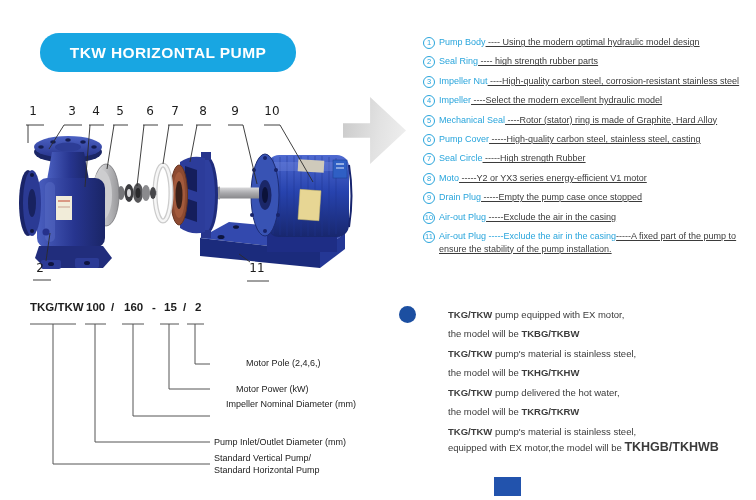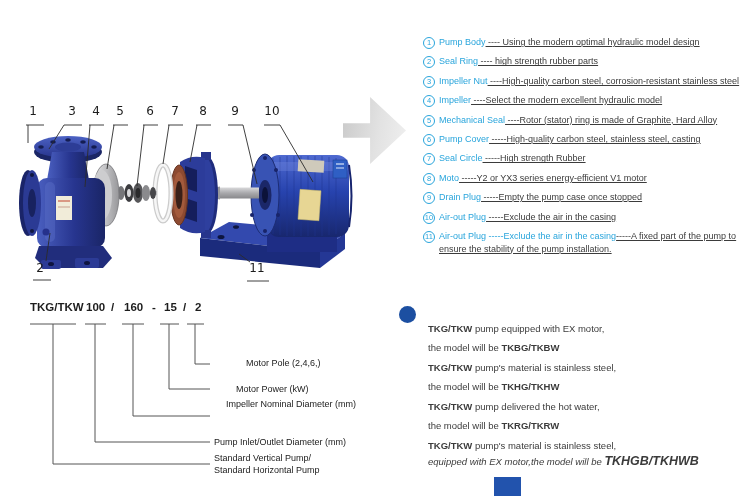--- a/index.html
+++ b/index.html
@@ -24,30 +24,33 @@
         box-sizing:content-box;}
   .pname{color:var(--accent,#29a5dc);}
   .pdesc{color:var(--ink,#3b3b3b);text-decoration:underline;}
   
   .mseg{position:absolute;top:301px;font-weight:bold;font-size:11.5px;color:#1d1d1d;}
   .mlabel{position:absolute;left:214px;font-size:9px;line-height:12px;color:#222;}
   svg.overlay{position:absolute;}
   
   #bullet{position:absolute;left:399px;top:306px;width:17px;height:17px;border-radius:50%;
           background:var(--bullet,#1c4fa1);}
-  .exline{position:absolute;left:428px;font-size:9.5px;color:var(--ink,#3b3b3b);white-space:nowrap;margin-top:14px;}
+  .exline{position:absolute;left:448px;font-size:9.5px;color:var(--ink,#3b3b3b);white-space:nowrap;}
   .exbold{font-weight:bold;}
   .exbig{font-weight:bold;font-size:12.5px;}
   #fsq{position:absolute;left:494px;top:477px;width:27px;height:19px;background:var(--fsq,#2253ad);}
 </style>
 </head>
 <body>
 
 <div id="stage">
 
+  <div class="banner">
+    <span>TKW HORIZONTAL PUMP</span>
+  </div>
 
   <div class="arrow"></div>
 
   <svg class="overlay" style="left:15px;top:100px;" width="345" height="195" viewBox="15 100 345 195">
     <defs>
       <linearGradient id="gBody" x1="0" y1="0" x2="1" y2="0">
         <stop offset="0" stop-color="#4a5fc0"></stop>
           <stop offset=".55" stop-color="#27358f"></stop>
           <stop offset="1" stop-color="#1a2566"></stop>
       </linearGradient>
@@ -266,18 +269,18 @@
       </div>
     </div>
   <div id="exnotes">
       <div class="exline" style="top: 309px;"><span class="exbold">TKG/TKW </span><span>pump equipped with EX motor,</span></div>
       <div class="exline" style="top: 328px;"><span>the model will be </span><span class="exbold">TKBG/TKBW</span></div>
       <div class="exline" style="top: 348px;"><span class="exbold">TKG/TKW </span><span>pump's material is stainless steel,</span></div>
       <div class="exline" style="top: 367px;"><span>the model will be </span><span class="exbold">TKHG/TKHW</span></div>
       <div class="exline" style="top: 387px;"><span class="exbold">TKG/TKW </span><span>pump delivered the hot water,</span></div>
       <div class="exline" style="top: 406px;"><span>the model will be </span><span class="exbold">TKRG/TKRW</span></div>
       <div class="exline" style="top: 426px;"><span class="exbold">TKG/TKW </span><span>pump's material is stainless steel,</span></div>
-      <div class="exline" style="top: 440px; font-style: italic;"><span>equipped with EX motor,the model will be </span><span class="exbig">TKHGB/TKHWB</span></div>
+      <div class="exline" style="top: 440px;"><span>equipped with EX motor,the model will be </span><span class="exbig">TKHGB/TKHWB</span></div>
     </div>
 
   <div id="bullet"></div>
   <div id="fsq"></div>
 </div>
 
 </body></html>

